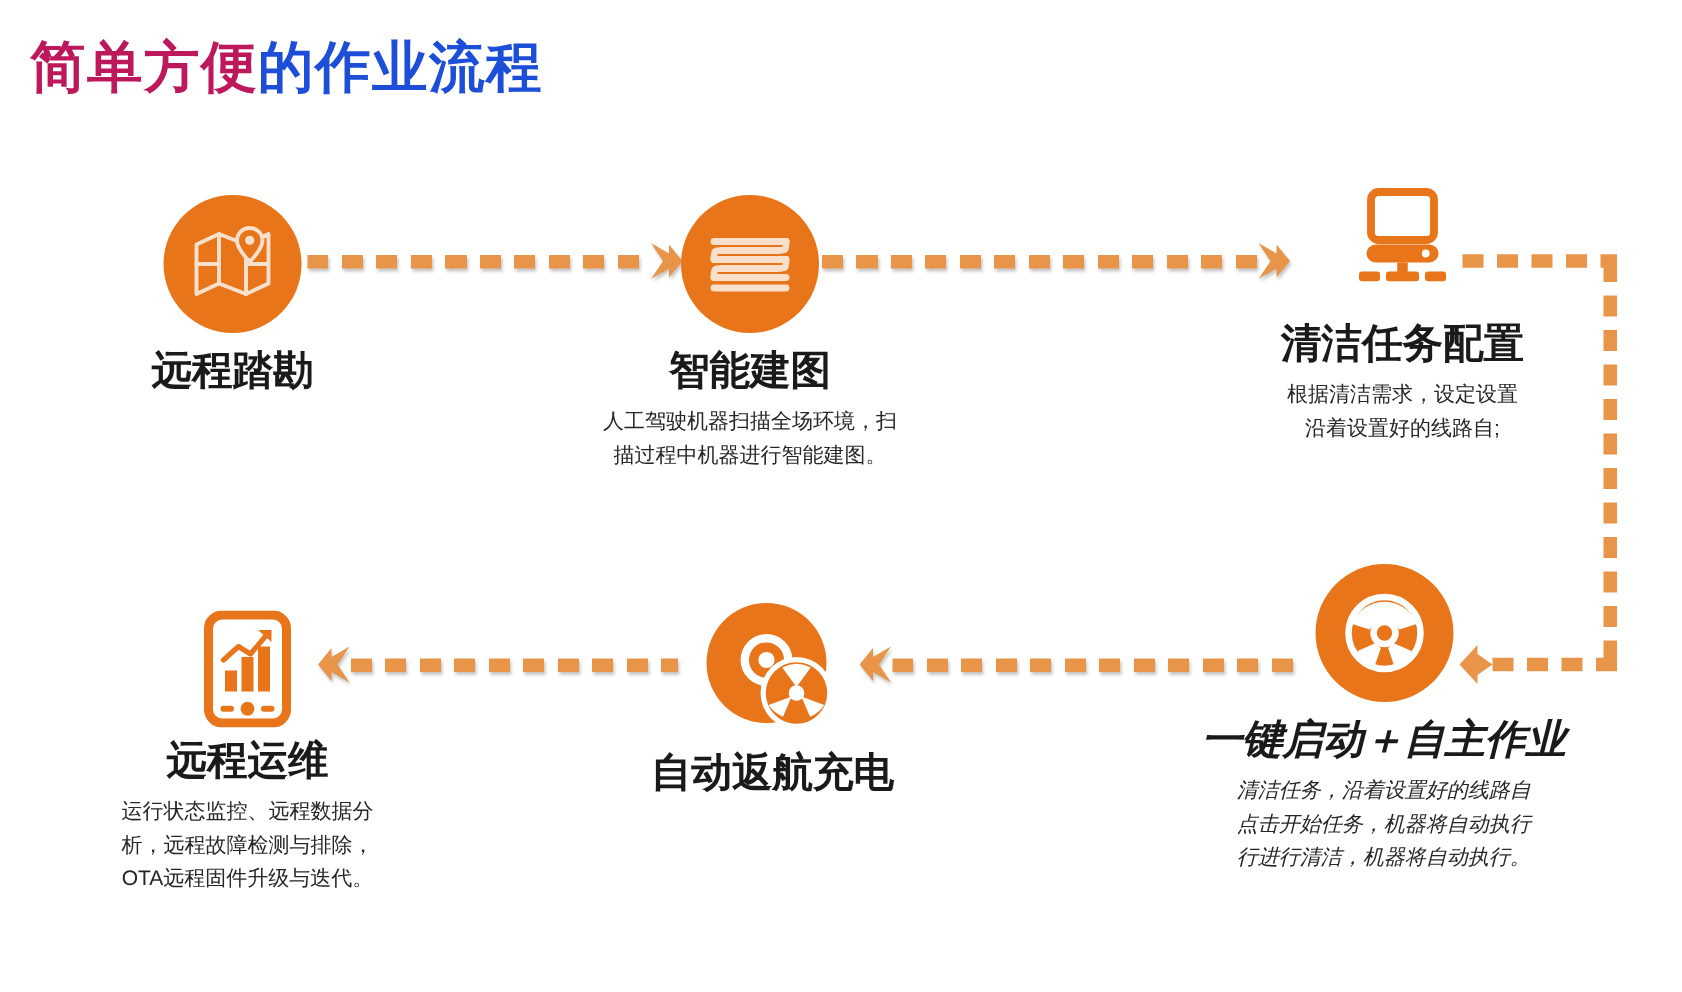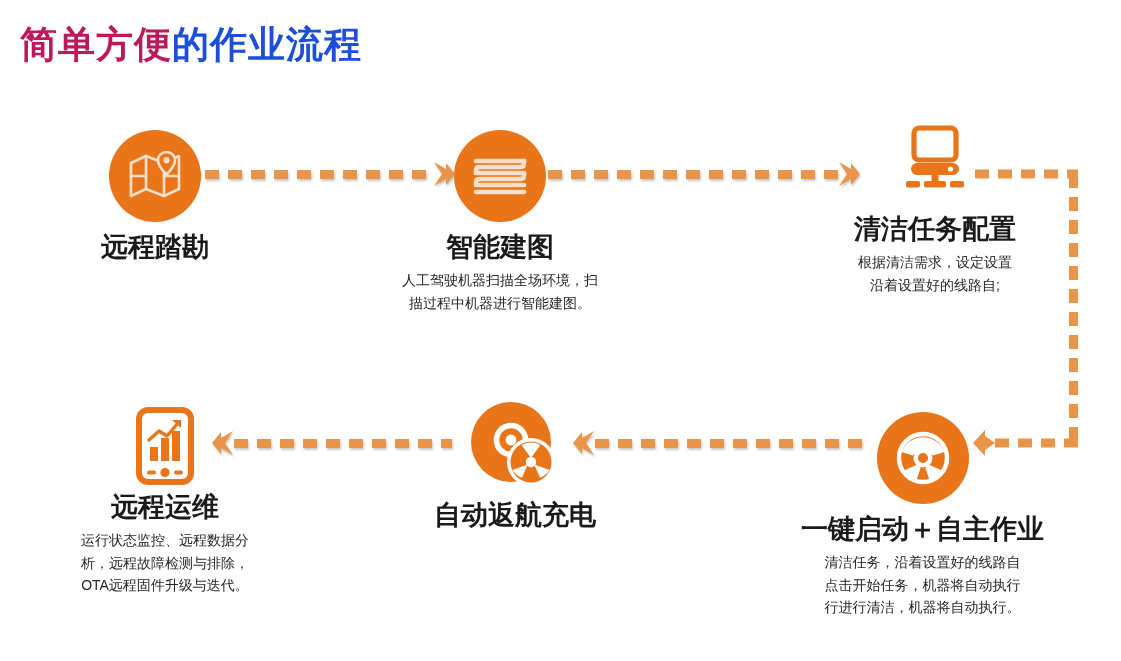--- a/index.html
+++ b/index.html
@@ -171,21 +171,21 @@
         <rect x="48" y="56" width="14" height="6.5" rx="2" fill="#E8751A"></rect>
       </svg>
     </div>
     <div class="node-title">清洁任务配置</div>
     <div class="node-desc">
       <div>根据清洁需求，设定设置</div>
       <div>沿着设置好的线路自;</div>
     </div>
   </div>
 
-  <div class="node" style="left:745px;top:412px;width:355px;">
+  <div class="node" style="left:745px;top:376px;width:355px;font-style:italic;">
     <div class="icon-wrap circle">
       <svg width="56" height="56" viewBox="0 0 56 56">
         <circle cx="28" cy="28" r="24" fill="none" stroke="#FFFFFF" stroke-width="4.4"></circle>
         <circle cx="28" cy="28" r="7.3" fill="none" stroke="#FFFFFF" stroke-width="4.4"></circle>
         <path d="M6.5 22 A23 23 0 0 1 49.5 22 L38 25.6 A12 12 0 0 0 18 25.6 Z" fill="#FFFFFF"></path>
         <path d="M25.6 38 L21 51.4 A23 23 0 0 1 10 40 L22.5 34.5 A12 12 0 0 0 25.6 38 Z" fill="#FFFFFF"></path>
         <path d="M30.4 38 L35 51.4 A23 23 0 0 0 46 40 L33.5 34.5 A12 12 0 0 1 30.4 38 Z" fill="#FFFFFF"></path>
       </svg>
     </div>
     <div class="node-title">一键启动＋自主作业</div>

